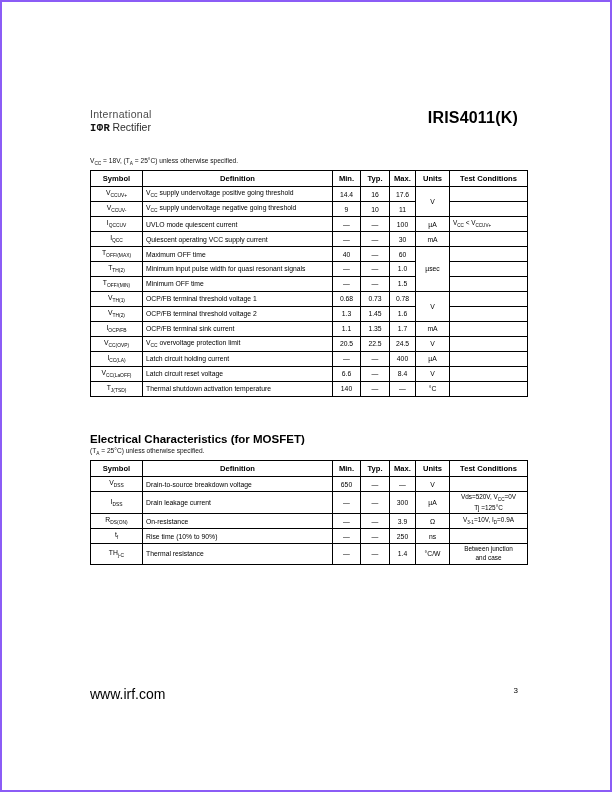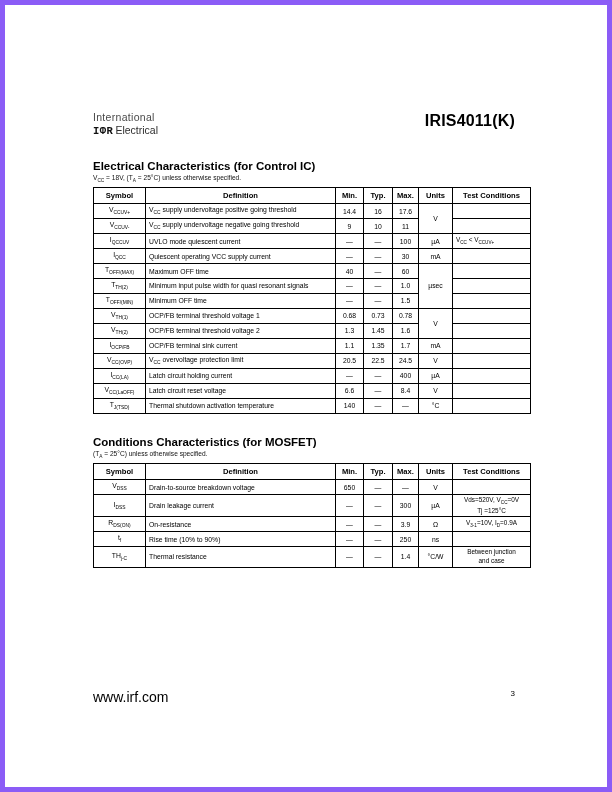--- a/index.html
+++ b/index.html
@@ -6,21 +6,21 @@
   html, body { margin: 0; padding: 0; background: #fff; }
   body {
     width: 612px; height: 792px;
     font-family: "Liberation Sans", sans-serif;
     color: #000;
   }
   .page {
     position: relative;
     width: 612px; height: 792px;
     background: #ffffff;
-    border: 5px solid #8b5cf6;
+    border: 2px solid #8b5cf6;
     overflow: hidden;
   }
 
   
   .logo { position: absolute; left: 88px; top: 106px; line-height: 1.2; }
   .logo-l1 { font-size: 10.5px; color: #4a4a4a; letter-spacing: 0.3px; }
   .logo-l2 { font-size: 10.5px; color: #2e2e2e; }
   .logo-mark { font-weight: bold; color: #111; letter-spacing: 0.5px; margin-right: 2px; font-family: Liberation Mono, monospace; }
 
   .doc-title {
@@ -66,27 +66,26 @@
   .page-num   { position: absolute; right: 92px; top: 684px; font-size: 8px; }
 </style>
 </head>
 <body>
 
 <div class="page">
 
   <div class="logo">
     <div class="logo-l1">International</div>
     <div class="logo-l2">
-      <span class="logo-mark">IΦR</span><span>Electrical</span>
+      <span class="logo-mark">IΦR</span><span>Rectifier</span>
     </div>
   </div>
   <div class="doc-title">IRIS4011(K)</div>
 
   <div class="section" id="sec-control">
-    <h2 class="sec-heading">Electrical Characteristics (for Control IC)</h2>
     <p class="sec-sub">V<sub>CC</sub> = 18V, (T<sub>A</sub> = 25°C) unless otherwise specified.</p>
     <table>
       <colgroup>
         <col class="c-sym">
           <col class="c-def">
           <col class="c-min">
           <col class="c-typ">
           <col class="c-max">
           <col class="c-unit">
           <col class="c-cond">
@@ -223,21 +222,21 @@
           <td class="c">—</td>
           <td class="c">—</td>
           <td class="c">°C</td>
           <td class="cond"></td>
         </tr>
       </tbody>
     </table>
   </div>
 
   <div class="section" id="sec-mosfet">
-    <h2 class="sec-heading">Conditions Characteristics (for MOSFET)</h2>
+    <h2 class="sec-heading">Electrical Characteristics (for MOSFET)</h2>
     <p class="sec-sub">(T<sub>A</sub> = 25°C) unless otherwise specified.</p>
     <table>
       <colgroup>
         <col class="c-sym">
           <col class="c-def">
           <col class="c-min">
           <col class="c-typ">
           <col class="c-max">
           <col class="c-unit">
           <col class="c-cond">

